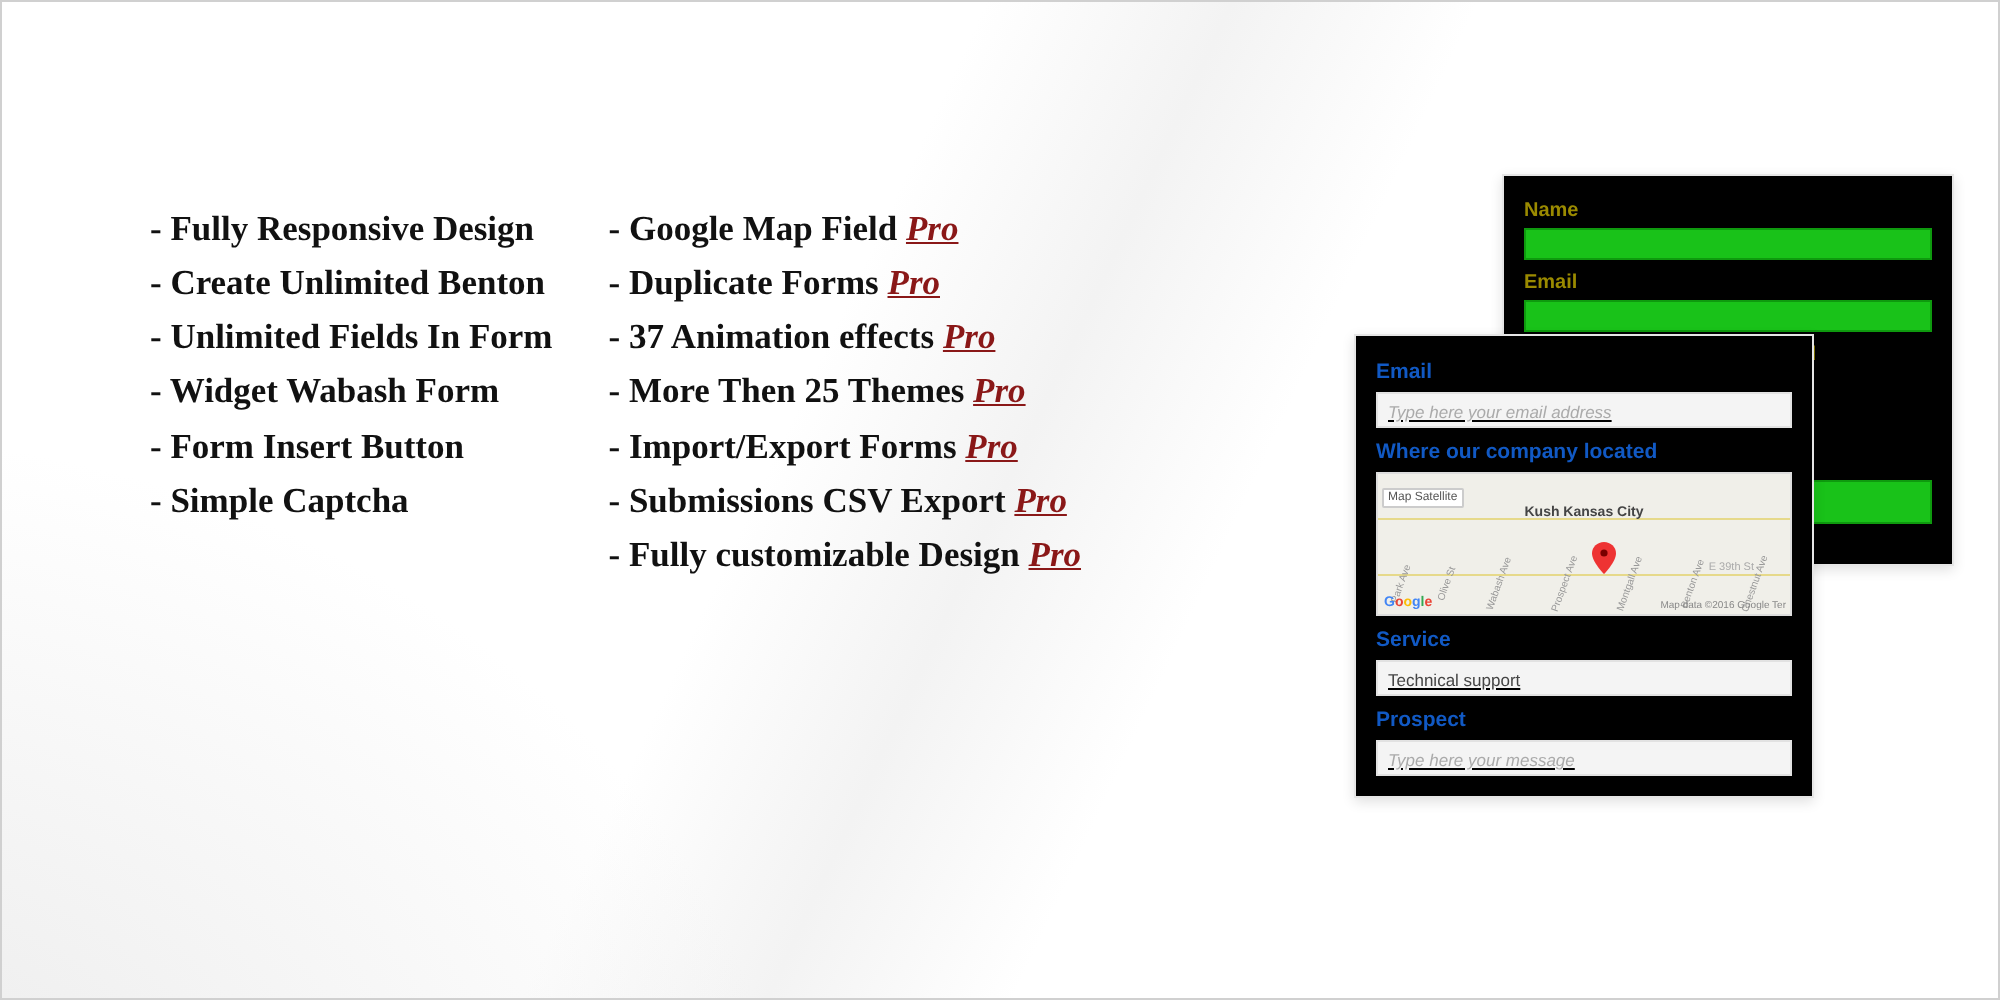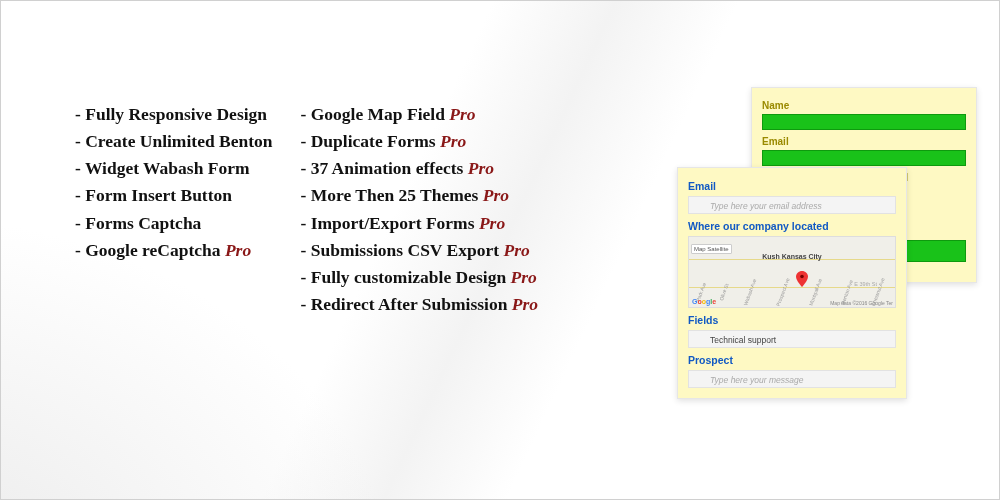--- a/index.html
+++ b/index.html
@@ -22,34 +22,35 @@
     display: flex; gap: 28px;
   }
   .col { list-style: none; }
   .col li {
     font-weight: bold;
     font-size: 17.5px;
     line-height: 1.55;
     color: #111;
     white-space: nowrap;
   }
-  .pro { color: #8a1818; font-style: italic; font-weight: bold; }
+  .pro { color: #8a1818; font-style: italic; font-weight: bold; text-decoration: underline; }
   
   .preview {
     position: absolute;
     right: 22px; top: 86px;
     width: 300px; height: 320px;
     font-family: Arial, Helvetica, sans-serif;
   }
   .card {
     position: absolute;
-    background: #fef9c3;
+    background: #000000;
     border: 1px solid #e6e6e6;
     box-shadow: 0 2px 6px rgba(0,0,0,0.12);
     padding: 10px 12px;
+    text-decoration: underline;
   }
   .card-green {
     right: 0; top: 0; width: 226px;
     padding: 8px 10px 14px;
   }
   .lbl-gold { color: #9a8a00; font-size: 10px; margin: 4px 0 3px; font-weight: 600; }
   .bar-green {
     background: #19c219;
     height: 16px; width: 100%;
     border: 1px solid #0e9a0e;
@@ -58,21 +59,21 @@
   .bar-green.tall { height: 22px; }
   .card-blue {
     left: 0; top: 80px; width: 230px;
     padding: 6px 10px 10px;
   }
   .lbl-blue { color: #1159c4; font-size: 10.5px; font-weight: 700; margin: 6px 0 4px; }
   .inp {
     background: #f4f4f4; border: 1px solid #e2e2e2;
     height: 18px; width: 100%;
     font-size: 8.5px; color: #aaa;
-    padding: 0 21px; line-height: 18px;
+    padding: 0 5px; line-height: 18px;
     font-style: italic;
   }
   .mapbox {
     background: #f0efe9;
     border: 1px solid #ddd;
     height: 72px; width: 100%;
     position: relative; overflow: hidden;
     margin-top: 2px;
   }
   .map-top { font-size:6px; color:#555; padding:1px 2px; background:#fff; display:inline-block; border:1px solid #ccc; border-radius:1px; margin:2px 0 0 2px;}
@@ -90,34 +91,33 @@
 </style>
 </head>
 <body>
 
 <div class="bg-streak"></div>
 
 <div class="content">
   <ul class="col" id="col1">
       <li>- Fully Responsive Design</li>
       <li>- Create Unlimited Benton</li>
+      <li>- Unlimited Fields In Form</li>
       <li>- Widget Wabash Form</li>
       <li>- Form Insert Button</li>
-      <li>- Forms Captcha</li>
-      <li>- Google reCaptcha <span class="pro">Pro</span></li>
+      <li>- Simple Captcha</li>
     </ul>
   <ul class="col" id="col2">
       <li>- Google Map Field <span class="pro">Pro</span></li>
       <li>- Duplicate Forms <span class="pro">Pro</span></li>
       <li>- 37 Animation effects <span class="pro">Pro</span></li>
       <li>- More Then 25 Themes <span class="pro">Pro</span></li>
       <li>- Import/Export Forms <span class="pro">Pro</span></li>
       <li>- Submissions CSV Export <span class="pro">Pro</span></li>
       <li>- Fully customizable Design <span class="pro">Pro</span></li>
-      <li>- Redirect After Submission <span class="pro">Pro</span></li>
     </ul>
 </div>
 
 <div class="preview">
 
   <div class="card card-green">
     <div class="lbl-gold">Name</div>
     <div class="bar-green"></div>
     <div class="lbl-gold">Email</div>
     <div class="bar-green"></div>
@@ -146,19 +146,19 @@
           <span>Olive St</span>
           <span>Wabash Ave</span>
           <span>Prospect Ave</span>
           <span>Montgall Ave</span>
           <span>Benton Ave</span>
           <span>Chestnut Ave</span>
         </div>
       <span class="map-google"><span class="g1">G</span><span class="g2">o</span><span class="g3">o</span><span class="g4">g</span><span class="g5">l</span><span class="g6">e</span></span>
       <span class="map-credit">Map data ©2016 Google   Ter</span>
     </div>
-    <div class="lbl-blue">Fields</div>
+    <div class="lbl-blue">Service</div>
     <div class="inp" style="font-style:normal;color:#444">Technical support</div>
     <div class="lbl-blue">Prospect</div>
     <div class="inp">Type here your message</div>
   </div>
 
 </div>
 
 </body></html>

